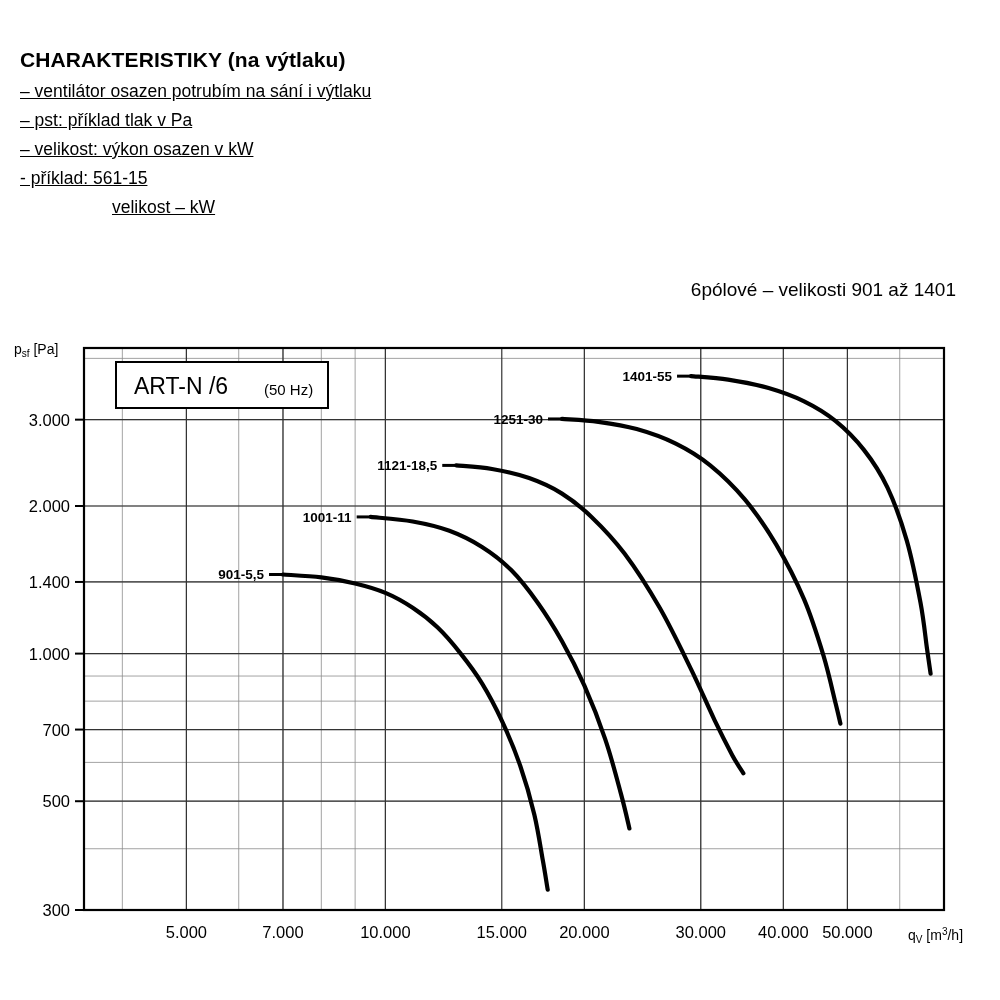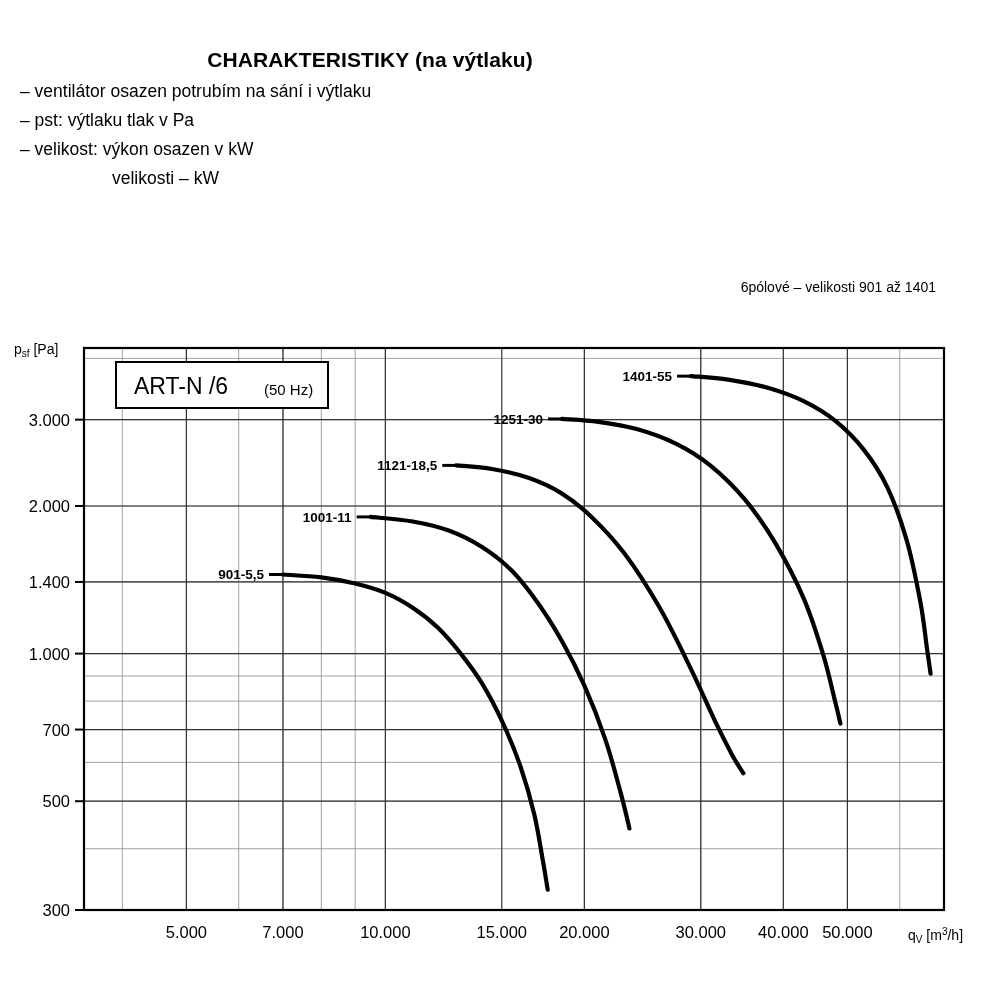--- a/index.html
+++ b/index.html
@@ -5,38 +5,39 @@
   html,body{margin:0;padding:0;}
   body{
     width:1000px;height:1000px;
     background:#ffffff;
     font-family:"Liberation Sans", sans-serif;
     color:#000;
     position:relative;
     overflow:hidden;
   }
   .header{position:absolute;left:20px;top:48px;width:700px;}
-  .title{font-size:21px;font-weight:bold;letter-spacing:.1px;margin-bottom:9px;text-align:center;}
-  .bullet{font-size:17.5px;margin-bottom:8px;white-space:nowrap;}
+  .title{font-size:21px;font-weight:bold;letter-spacing:.1px;margin-bottom:9px;}
+  .bullet{font-size:17.5px;margin-bottom:8px;white-space:nowrap;text-decoration:underline;}
   .bullet.indent{padding-left:92px;}
   .sup{font-size:11px;vertical-align:super;}
-  .note{position:absolute;right:64px;top:279px;font-size:14px;}
+  .note{position:absolute;right:44px;top:279px;font-size:19px;}
 
   .chart-wrap{position:absolute;left:0px;top:336px;width:1000px;height:620px;}
   svg{display:block;}
 </style>
 </head>
 <body>
 
 <div class="header">
   <div class="title">CHARAKTERISTIKY (na výtlaku)</div>
   <div class="bullet">– ventilátor osazen potrubím na sání i výtlaku</div>
-  <div class="bullet">– pst: výtlaku tlak v Pa</div>
+  <div class="bullet">– pst: příklad tlak v Pa</div>
   <div class="bullet">– velikost: výkon osazen v kW</div>
-  <div class="bullet indent">velikosti – kW</div>
+  <div class="bullet">- příklad: 561-15</div>
+  <div class="bullet indent">velikost – kW</div>
 </div>
 
 <div class="note">6pólové – velikosti 901 až 1401</div>
 
 <div class="chart-wrap">
   <svg id="chart-svg" width="1000" height="620">
       <line x1="122.33353156116738" y1="12" x2="122.33353156116738" y2="574" stroke="#8c8c8c" stroke-width="0.8"></line>
       <line x1="186.3924782915957" y1="12" x2="186.3924782915957" y2="574" stroke="#8c8c8c" stroke-width="0.8"></line>
       <line x1="238.73244879796732" y1="12" x2="238.73244879796732" y2="574" stroke="#8c8c8c" stroke-width="0.8"></line>
       <line x1="282.9852633173929" y1="12" x2="282.9852633173929" y2="574" stroke="#8c8c8c" stroke-width="0.8"></line>

